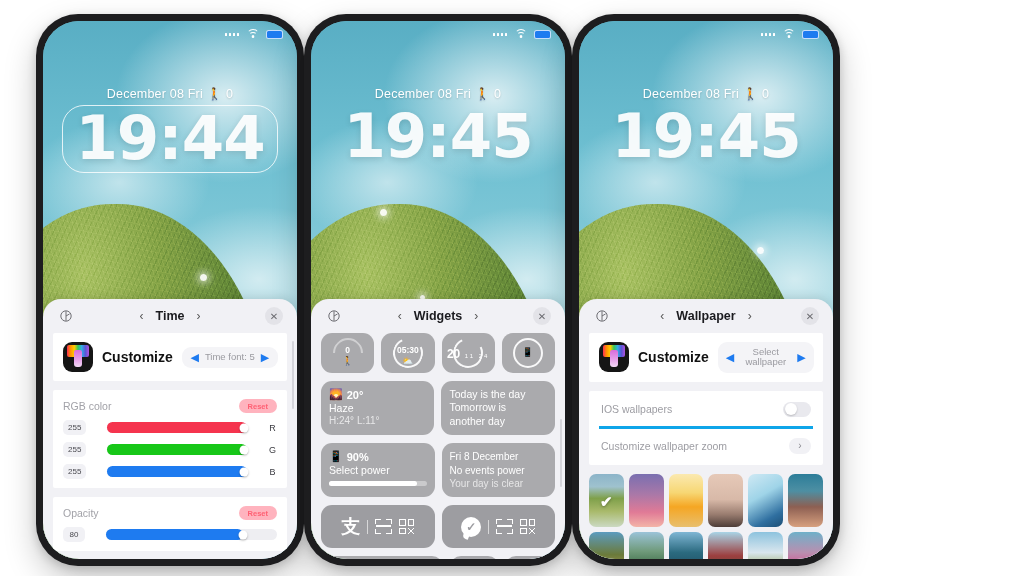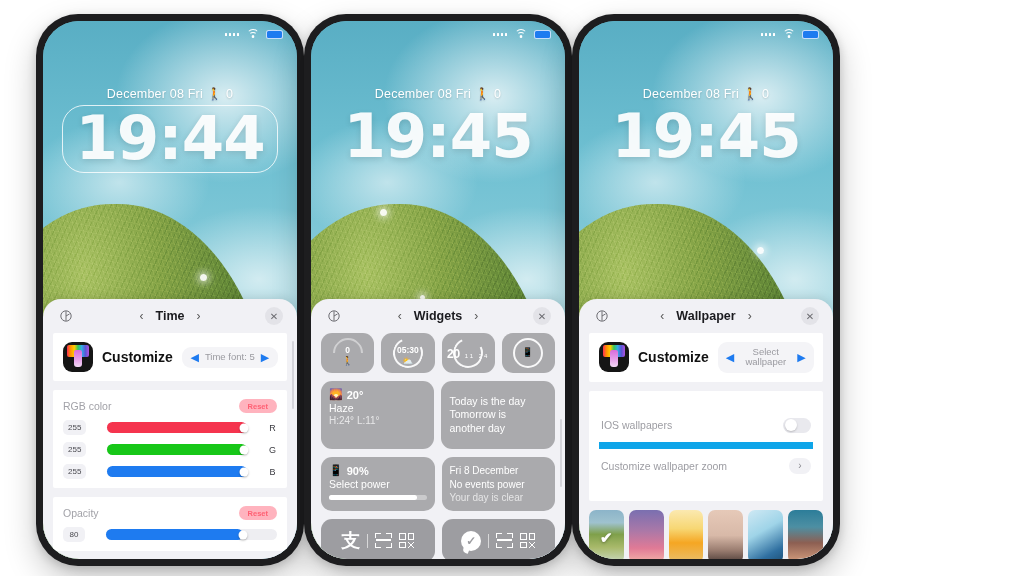--- a/index.html
+++ b/index.html
@@ -247,21 +247,21 @@
   .wcard {
     flex: 1 1 0; border-radius: 11px;
     background: #aaaaad; color: #fff;
     padding: 7px 8px; min-height: 47px;
   }
   .wcard .l1 { font-size: 11px; font-weight: 600; display: flex; align-items: center; gap: 4px; }
   .wcard .l2 { font-size: 10.5px; margin-top: 1px; }
   .wcard .l3 { font-size: 10px; color: rgba(255,255,255,.72); margin-top: 1px; }
   .battbar { margin-top: 5px; height: 5px; border-radius: 3px; background: rgba(255,255,255,.38); position: relative; }
   .battbar i { position: absolute; left: 0; top: 0; bottom: 0; width: 90%; background: #fff; border-radius: 3px; }
-  .wcard.note { padding: 14px 9px; }
+  .wcard.note { padding: 7px 9px; }
   .wcard.note div { font-size: 10.5px; line-height: 1.28; }
   .wcard.cal div { font-size: 10px; line-height: 1.34; }
   .wcard.cal .faded { color: rgba(255,255,255,.7); }
 
   .wscan {
     flex: 1 1 0; height: 43px; border-radius: 11px;
     background: #9d9da1; color: #fff;
     display: flex; align-items: center; justify-content: center; gap: 7px;
   }
   .wscan .pay { font-size: 19px; font-weight: 700; line-height: 1; }
@@ -306,21 +306,21 @@
     flex: 1 1 0; height: 30px; border-radius: 11px;
     background: #a8a8ac; display: flex; align-items: center; justify-content: center;
     font-size: 15px; color: #e7e7e9;
   }
 
   
   .list-row {
     display: flex; align-items: center; justify-content: space-between;
     padding: 9px 2px;
   }
-  .list-row + .list-row { border-top: 7px solid #0ea5e9; }
+  .list-row + .list-row { border-top: 3px solid #0ea5e9; }
   .list-label { font-size: 10.5px; color: #9d9da3; }
   .toggle {
     width: 28px; height: 15px; border-radius: 9px;
     background: #e9e9ee; position: relative;
   }
   .toggle i {
     position: absolute; left: 1.5px; top: 1.5px;
     width: 12px; height: 12px; border-radius: 50%;
     background: #fff; box-shadow: 0 1px 2px rgba(0,0,0,.2);
   }
@@ -697,21 +697,21 @@
             </span>
             <span class="cust-label">Customize</span>
             <span class="stepper">
               <span class="arrow">◀</span>
               <span class="txt">Select wallpaper</span>
               <span class="arrow">▶</span>
             </span>
           </div>
         </div>
 
-        <div class="card" style="padding:18px 10px">
+        <div class="card" style="padding:2px 10px">
           <div class="list-row">
             <span class="list-label">IOS wallpapers</span>
             <span class="toggle">
                 <i></i>
               </span>
           </div>
           <div class="list-row">
             <span class="list-label">Customize wallpaper zoom</span>
             <span class="arrow-pill">›</span>
           </div>

